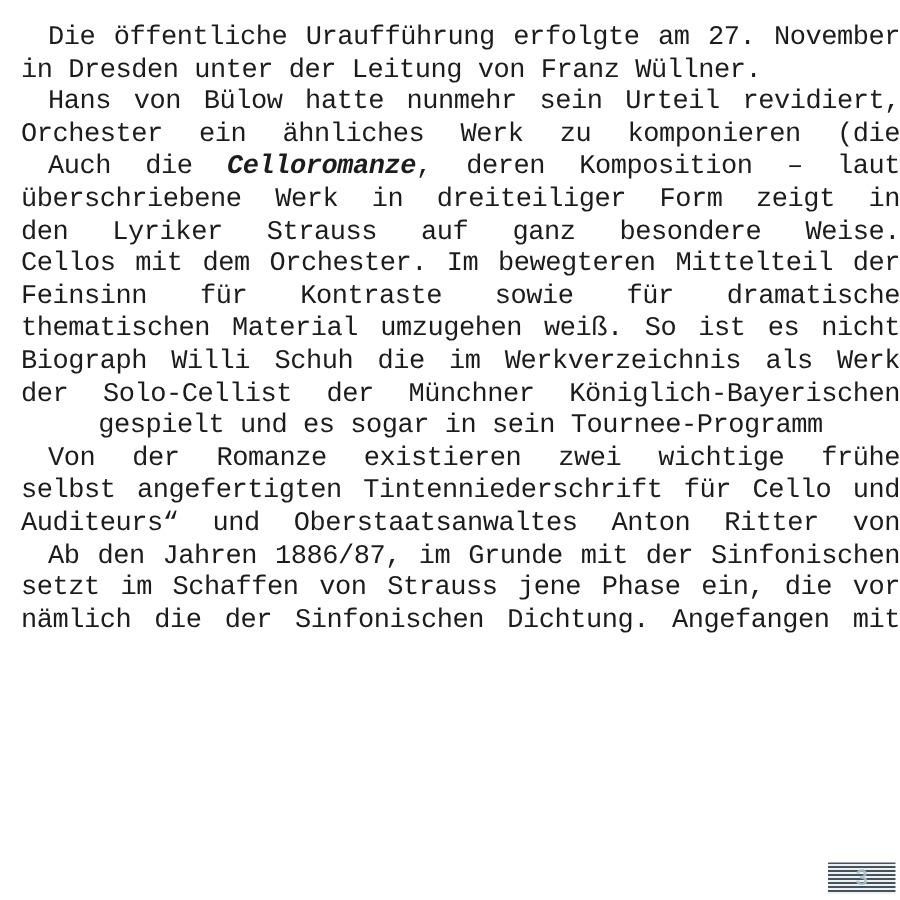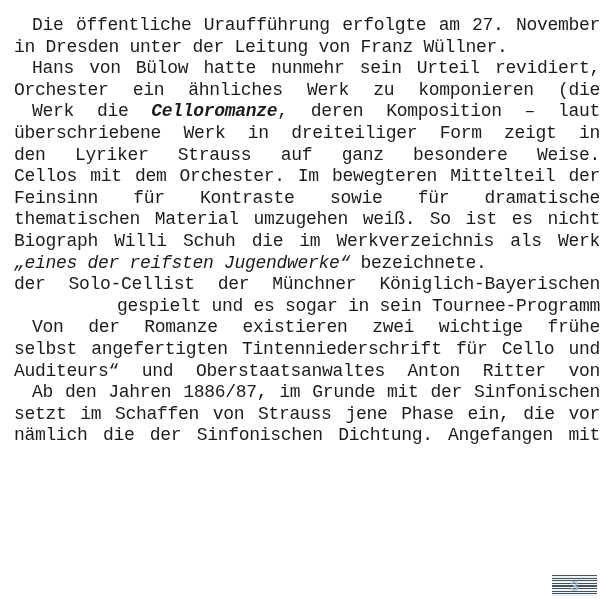--- a/index.html
+++ b/index.html
@@ -32,21 +32,21 @@
   }
   .paragraph { margin: 0; }
   .line {
     height: 21.6px;
     overflow: hidden;
     text-align: justify;
     text-align-last: justify;
   }
   .line.first { text-indent: 18px; }
   .line.end {
-    text-align: right;
+    text-align: center;
     text-align-last: left;
   }
   .normal { font-style: normal; font-weight: normal; }
   .italic { font-style: italic; }
   .bold-italic { font-style: italic; font-weight: bold; }
   .page-marker {
     position: absolute;
     right: 3px;
     bottom: 4px;
     width: 45px;
@@ -78,28 +78,27 @@
   <section class="text-block">
       <div class="paragraph">
         <div class="line first"><span class="normal">Die öffentliche Uraufführung erfolgte am 27. November 1882 durch die Bläser der Hofkapelle</span></div>
         <div class="line end"><span class="normal">in Dresden unter der Leitung von Franz Wüllner.</span></div>
       </div>
       <div class="paragraph">
         <div class="line first"><span class="normal">Hans von Bülow hatte nunmehr sein Urteil revidiert, bat Strauss darum, für das Meininger</span></div>
         <div class="line"><span class="normal">Orchester ein ähnliches Werk zu komponieren (die spätere </span><span class="italic">Bläsersuite Op. 4</span><span class="normal">) und eines</span></div>
       </div>
       <div class="paragraph">
-        <div class="line first"><span class="normal">Werk die </span><span class="bold-italic">Celloromanze</span><span class="normal">, deren Komposition – laut Strauss’ eigener Aussage – am 27. Juni</span></div>
+        <div class="line first"><span class="normal">Auch die </span><span class="bold-italic">Celloromanze</span><span class="normal">, deren Komposition – laut Strauss’ eigener Aussage – am 27. Juni</span></div>
         <div class="line"><span class="normal">überschriebene Werk in dreiteiliger Form zeigt in seiner gefühlvoll sich aussingenden Melodik</span></div>
         <div class="line"><span class="normal">den Lyriker Strauss auf ganz besondere Weise. Ausgewogenheit herrscht im Dialog des Solo-</span></div>
         <div class="line"><span class="normal">Cellos mit dem Orchester. Im bewegteren Mittelteil der Romanze demonstriert Strauss einen</span></div>
         <div class="line"><span class="normal">Feinsinn für Kontraste sowie für dramatische Entwicklung, zeigt, dass er sehr wohl mit dem</span></div>
         <div class="line"><span class="normal">thematischen Material umzugehen weiß. So ist es nicht verwunderlich, dass der Strauss-</span></div>
         <div class="line"><span class="normal">Biograph Willi Schuh die im Werkverzeichnis als Werk o.Op. AV 75 registrierte Romanze als</span></div>
-        <div class="line end"><span class="italic">„eines der reifsten Jugendwerke“</span><span class="normal"> bezeichnete.</span></div>
       </div>
       <div class="paragraph">
         <div class="line"><span class="normal">der Solo-Cellist der Münchner Königlich-Bayerischen Hofkapelle hat das Stück des öfteren</span></div>
         <div class="line end"><span class="normal">gespielt und es sogar in sein Tournee-Programm aufgenommen.</span></div>
       </div>
       <div class="paragraph">
         <div class="line first"><span class="normal">Von der Romanze existieren zwei wichtige frühe Handschriften – neben der von Strauss</span></div>
         <div class="line"><span class="normal">selbst angefertigten Tintenniederschrift für Cello und Orchester auch eine Kopistenhandschrift</span></div>
         <div class="line"><span class="normal">Auditeurs“ und Oberstaatsanwaltes Anton Ritter von Knözinger, einem Onkel von Strauss, für</span></div>
       </div>

